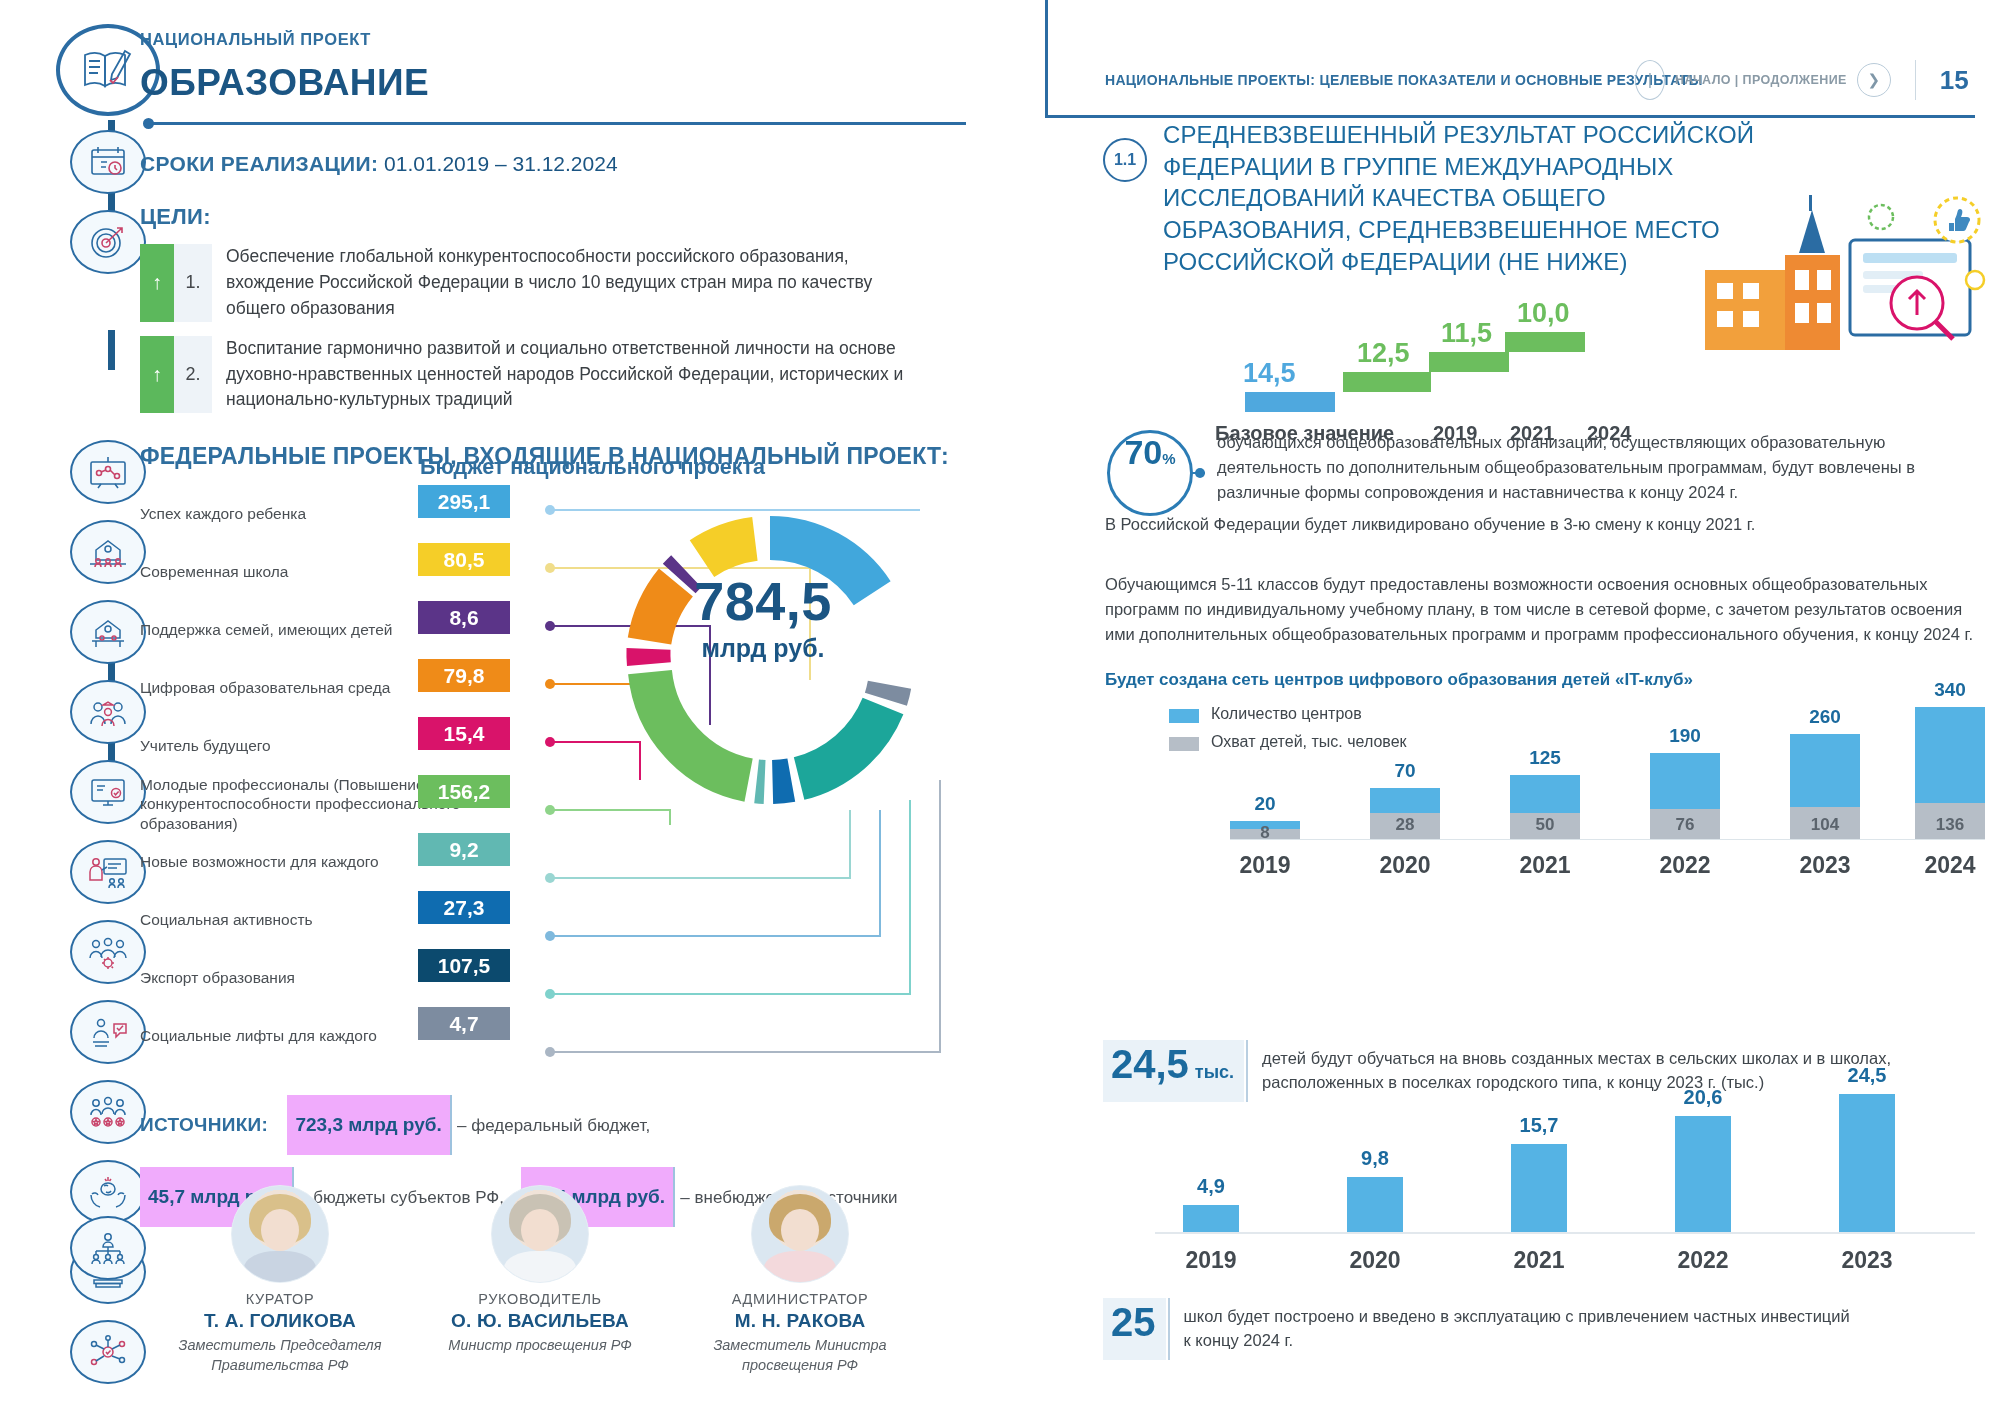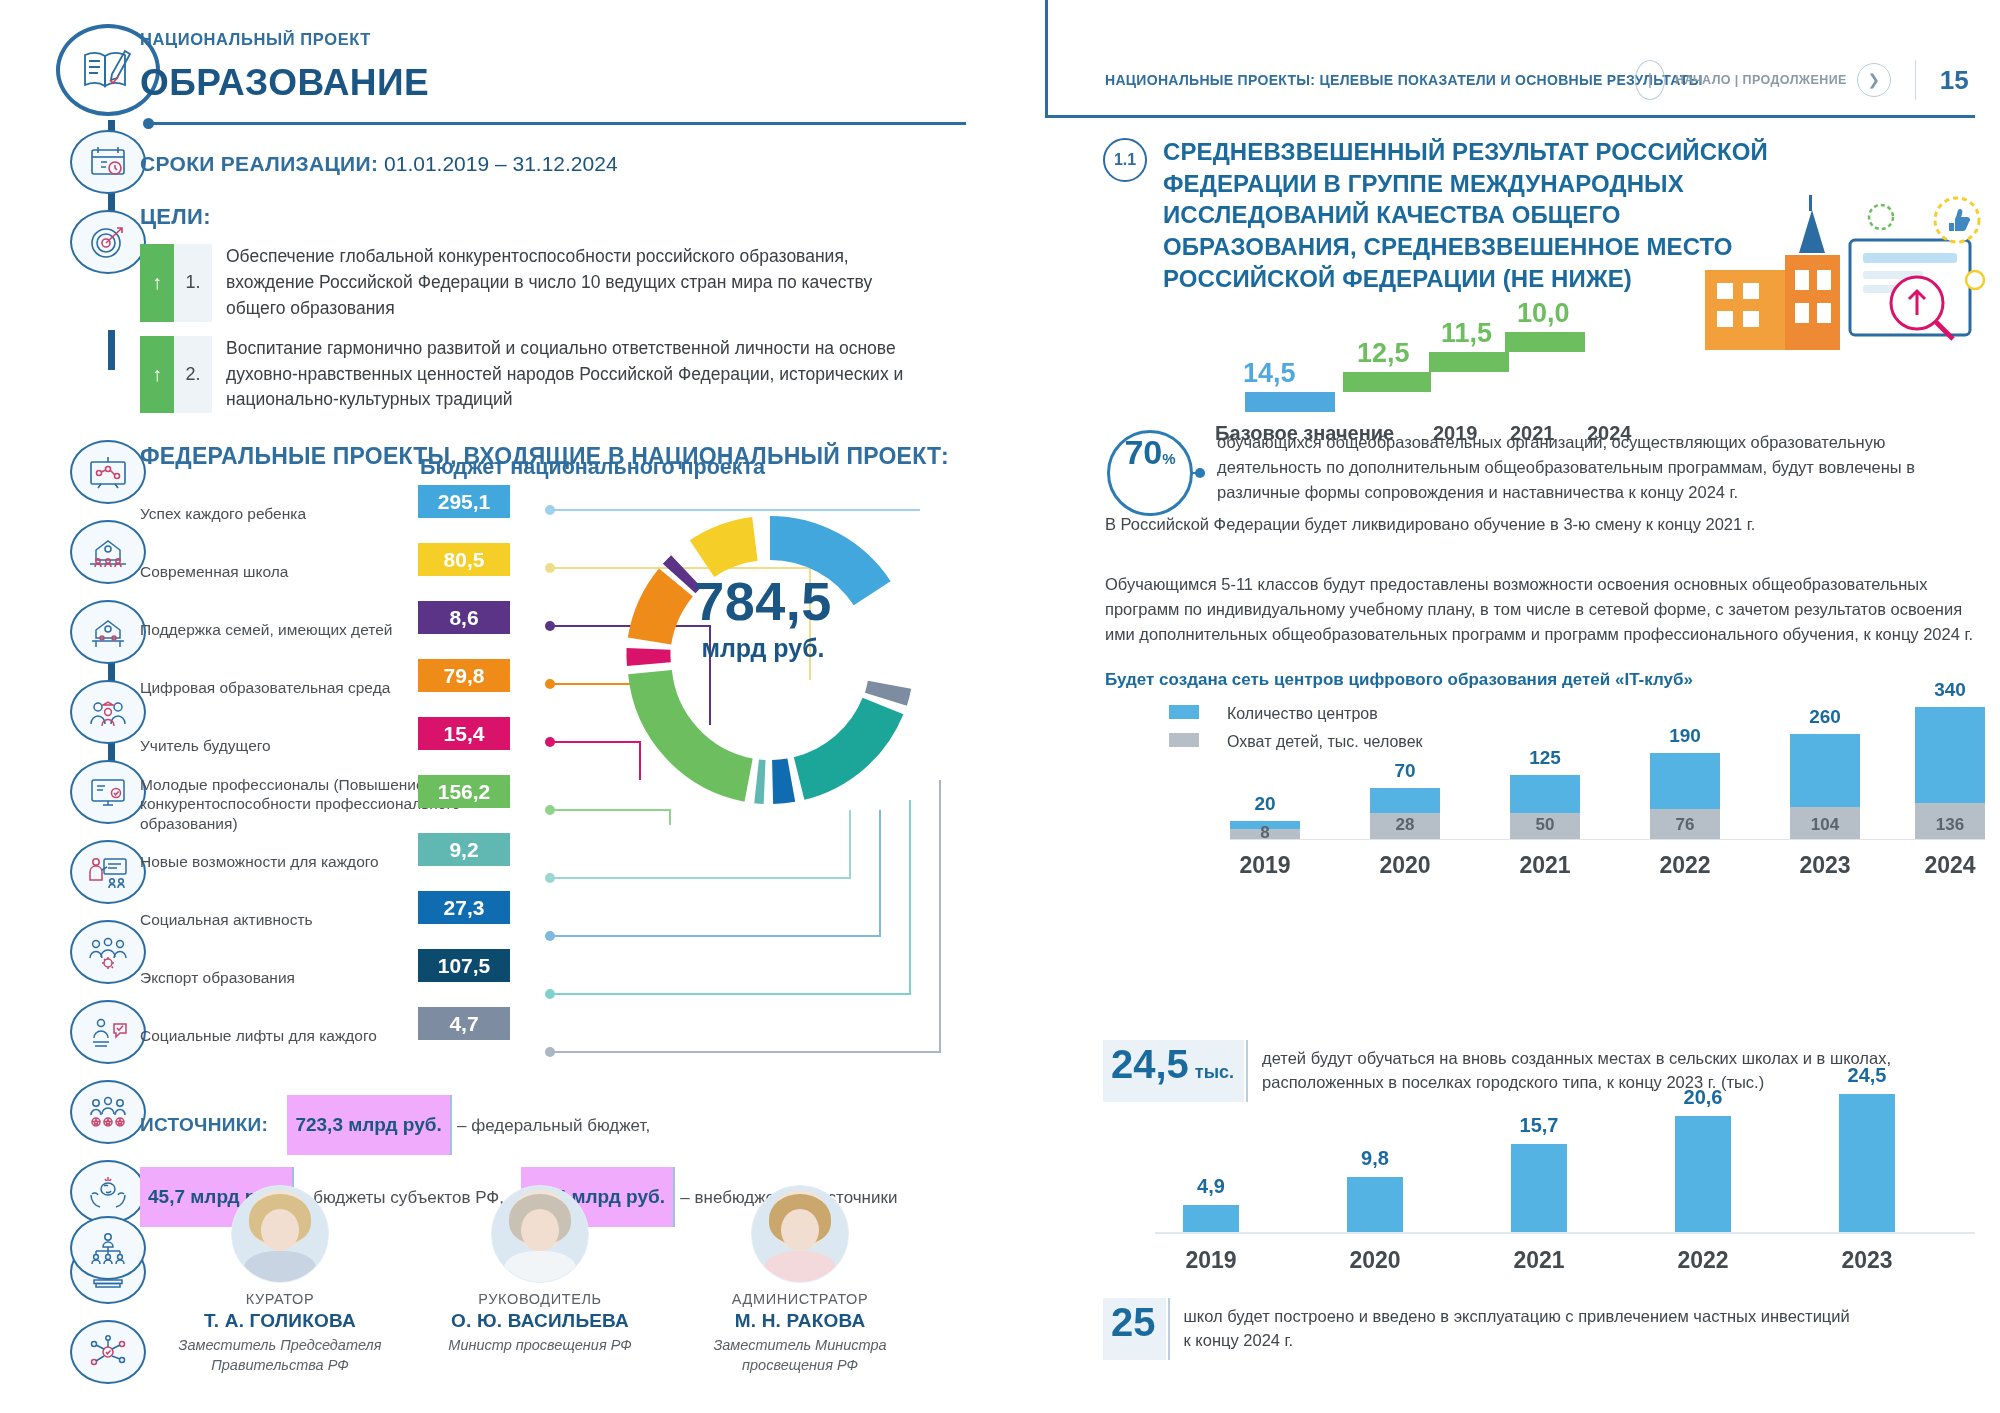--- a/index.html
+++ b/index.html
@@ -117,22 +117,22 @@
   .nav-arrow { width:34px; height:34px; border:1.5px solid #b9cbd9; border-radius:50%;
                display:flex; align-items:center; justify-content:center; color:#7f97a8; font-size:15px; }
   .pg-sep { width:1px; height:40px; background:#cdd9e2; margin:0 14px; }
   .pgnum { font-size:26px; font-weight:bold; color:#2b6ca3; }
 
   .sect-badge {
     position:absolute; left:58px; top:138px; width:44px; height:44px; border-radius:50%;
     border:2px solid #2b6ca3; color:#2b6ca3; font-size:16px; font-weight:bold;
     display:flex; align-items:center; justify-content:center;
   }
-  .sect-title { position:absolute; left:118px; top:136px; width:620px;
-    font-size:24px; font-weight:bold; color:#1b6a9e; line-height:1.32; letter-spacing:.1px;}
+  .sect-title { position:absolute; left:118px; top:119px; width:620px;
+    font-size:24px; font-weight:normal; color:#1b6a9e; line-height:1.32; letter-spacing:.1px;}
 
   .steps { position:absolute; left:170px; top:320px; width:420px; height:125px; }
   .step-col { position:absolute; bottom:33px; text-align:center; }
   .step-bar { height:20px; }
   .step-val { position:absolute; font-weight:bold; }
   .step-lbl { position:absolute; bottom:0; font-size:20px; color:#434a50; font-weight:bold; white-space:nowrap;}
 
   .illus { position:absolute; left:640px; top:195px; width:310px; height:180px; }
 
   .para { position:absolute; color:#3f464c; font-size:16.5px; line-height:1.5; }
@@ -143,21 +143,21 @@
   }
   .pct-circle .n { font-size:34px; }
   .pct-circle .s { font-size:15px; }
   .pct-dot { position:absolute; left:150px; top:468px; width:10px; height:10px; border-radius:50%; background:#2b7cb5;}
   .pct-line { position:absolute; left:146px; top:472px; width:14px; height:2px; background:#2b7cb5;}
 
   .bluebold { position:absolute; font-size:17px; font-weight:bold; color:#1b6a9e; }
 
   
   .chart1 { position:absolute; left:60px; top:705px; width:880px; height:180px; }
-  .legend-item { display:flex; align-items:flex-start; gap:28px; margin-bottom:10px; font-size:16px; color:#3f464c;padding-left:9px;}
+  .legend-item { display:flex; align-items:flex-end; gap:12px; margin-bottom:10px; font-size:16px; color:#3f464c;padding-left:9px;}
   .legend-swatch { width:30px; height:14px; }
   .c1-axis { position:absolute; left:125px; bottom:45px; width:755px; height:1.5px; background:#dde5ea; }
   .c1-col { position:absolute; bottom:46px; width:70px; }
   .c1-seg-top { width:100%; background:#55b3e4; position:relative; }
   .c1-seg-bot { width:100%; background:#b6bec7; position:relative; }
   .c1-top-lbl { position:absolute; width:100%; text-align:center; top:-28px; font-size:19px;
                 font-weight:bold; color:#1b6a9e; }
   .c1-bot-lbl { position:absolute; width:100%; text-align:center; bottom:4px; font-size:17px;
                 font-weight:bold; color:#5b646d; }
   .c1-xlbl { position:absolute; bottom:6px; width:100%; text-align:center; font-size:23px;

